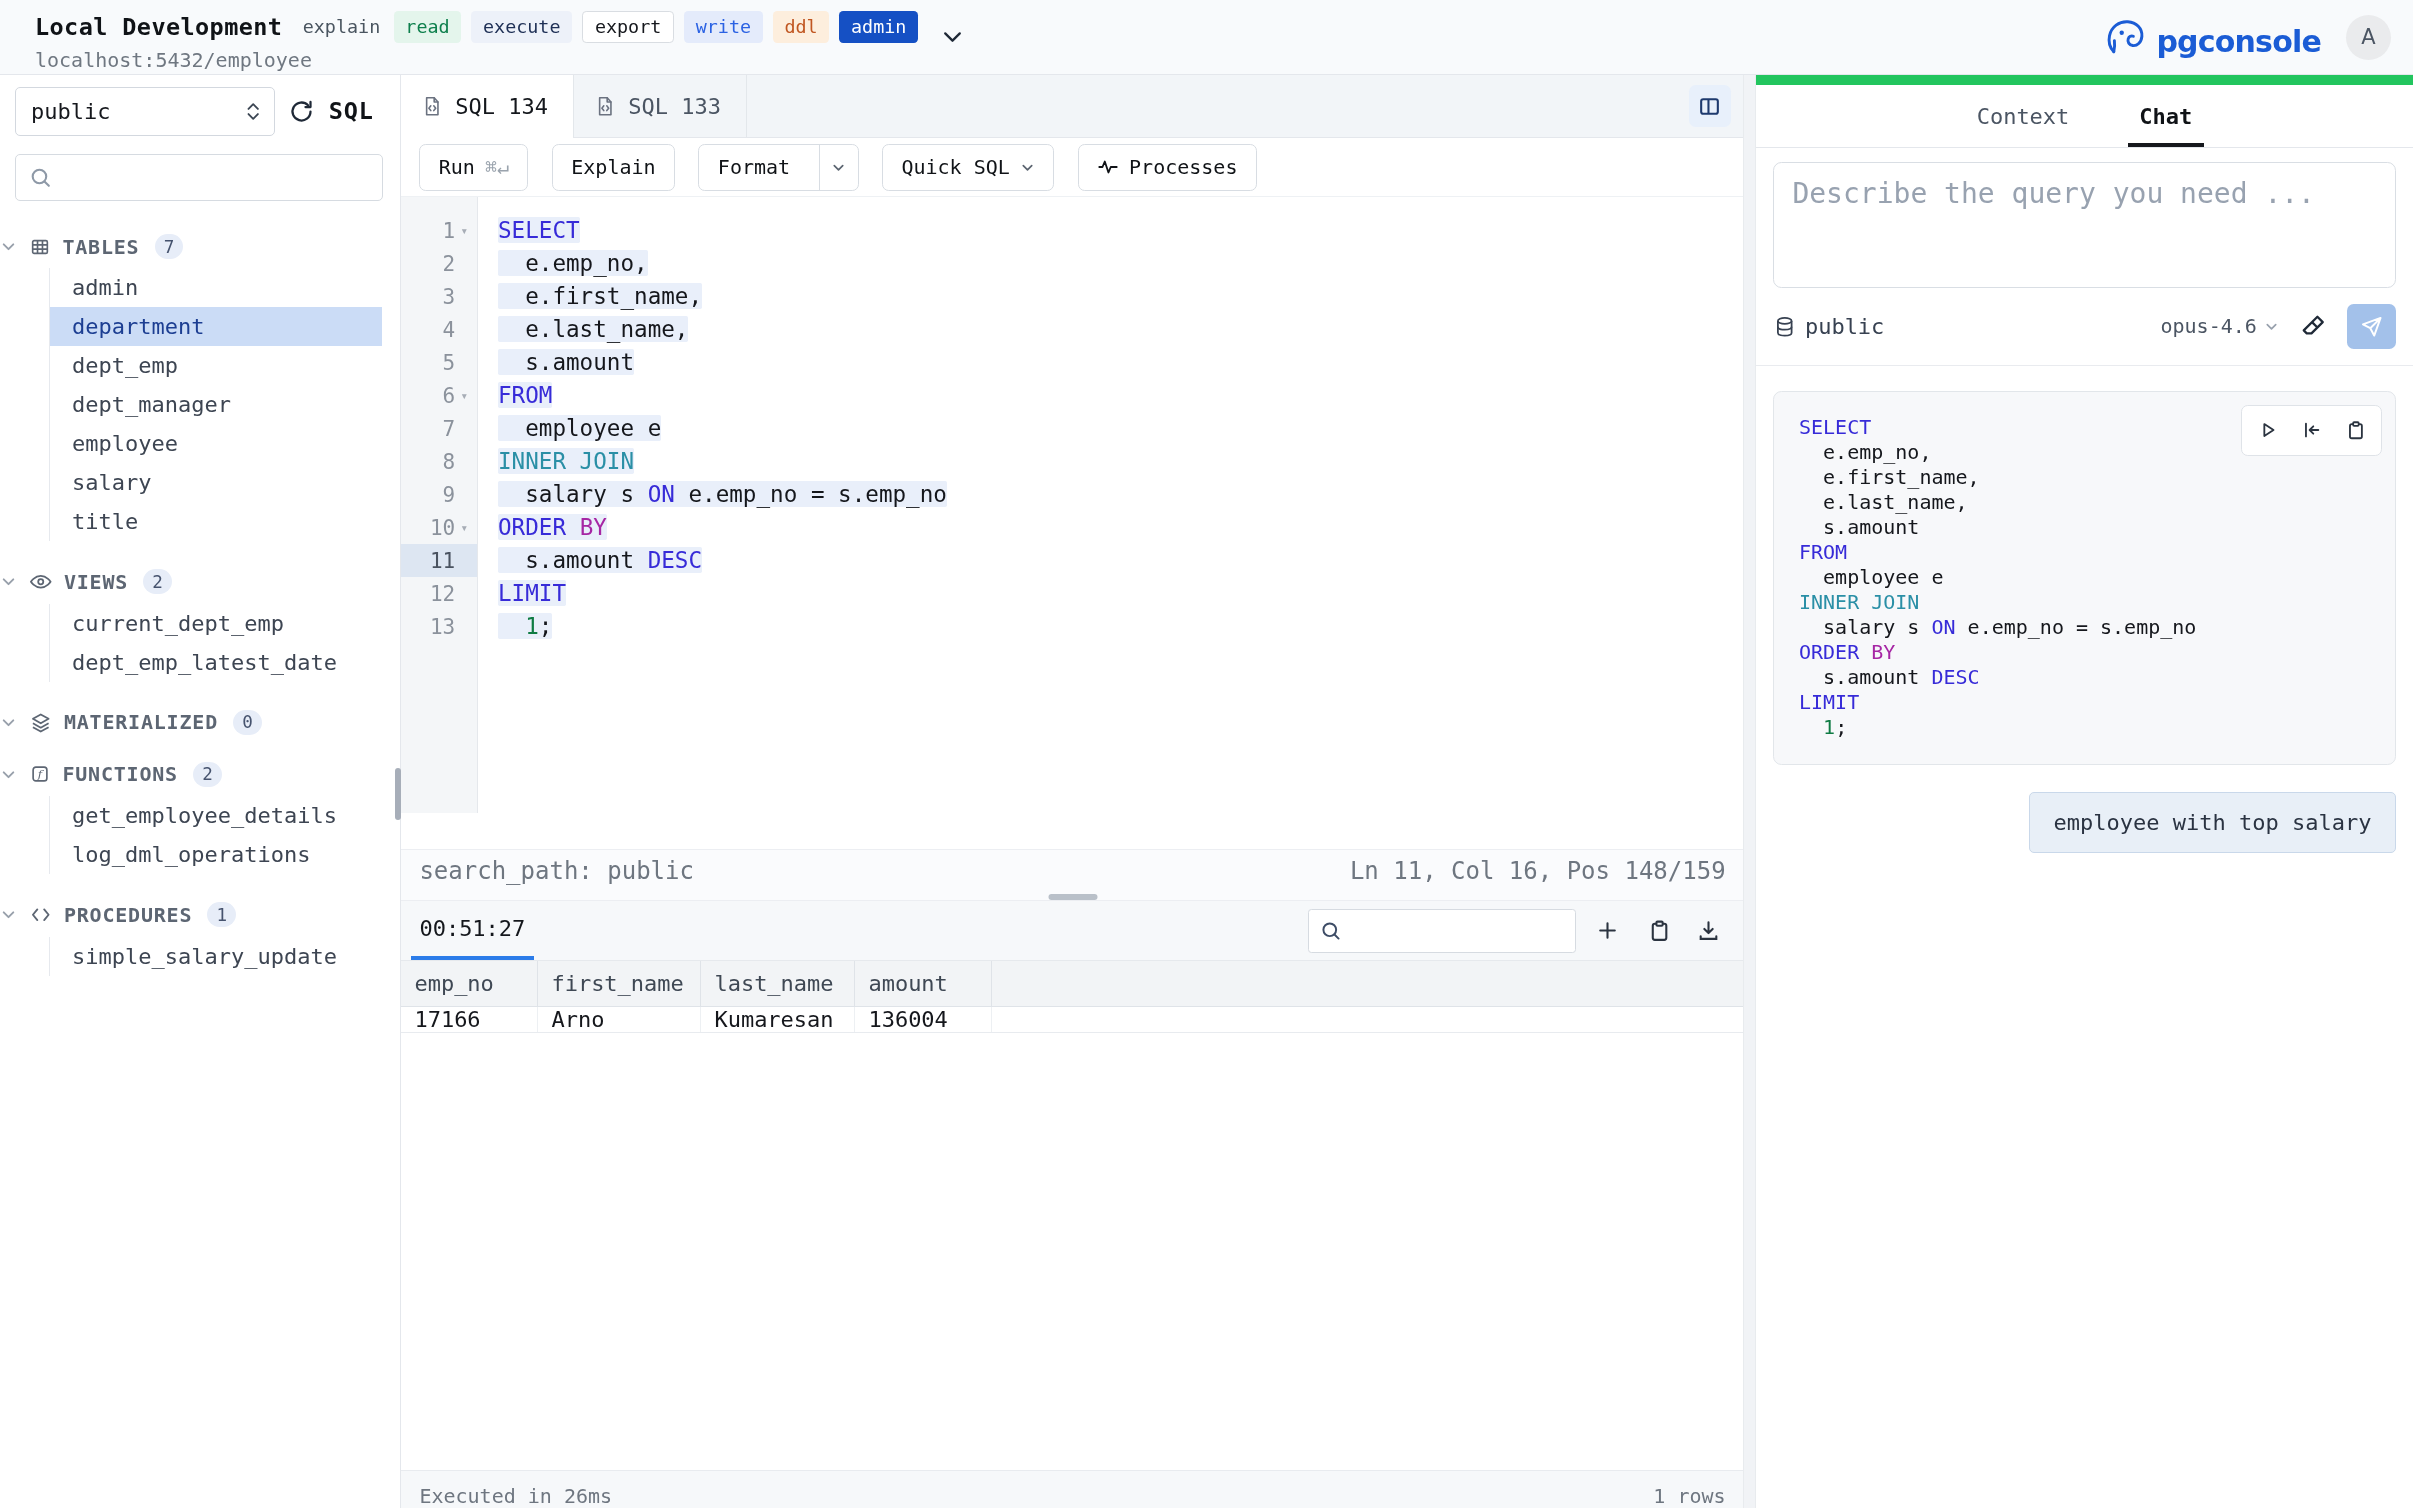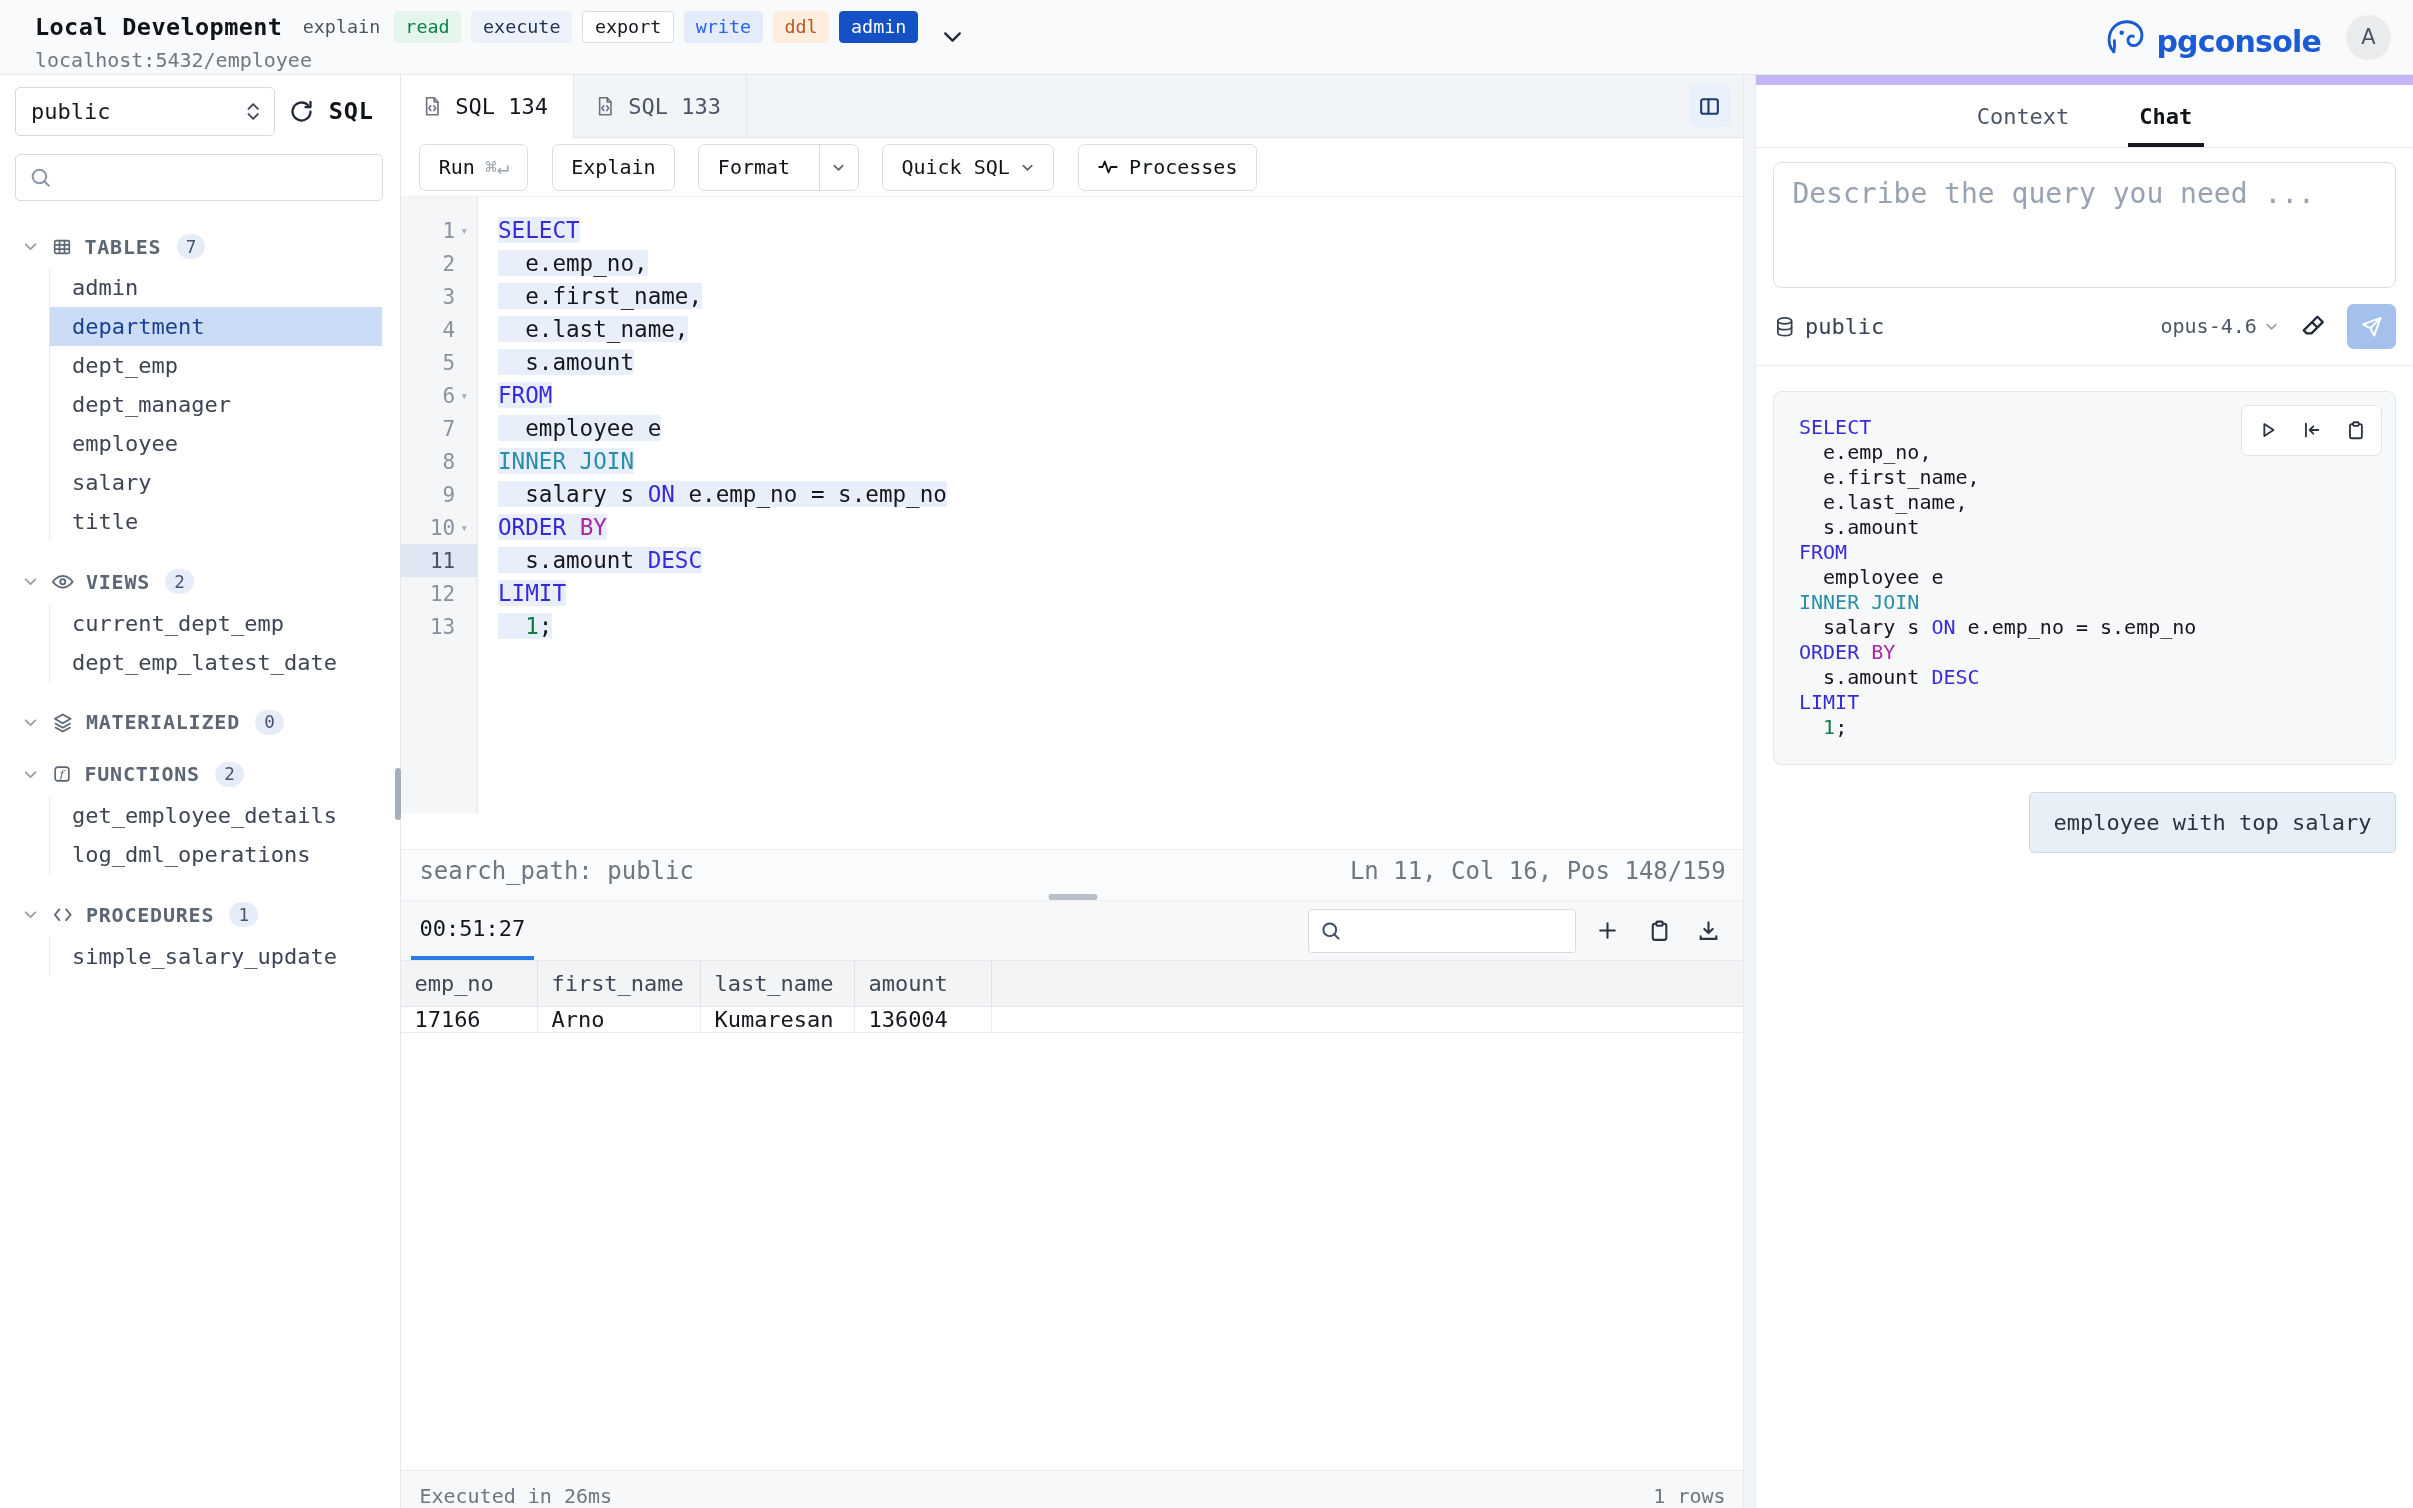--- a/index.html
+++ b/index.html
@@ -7,21 +7,21 @@
   body { font-family:"DejaVu Sans Mono", monospace; background:#fff; color:#16181d; overflow:hidden; }
   svg { display:block; }
   button { font-family:inherit; cursor:pointer; }
   input, textarea { font-family:inherit; }
 
   :root{
     --border:#e4e7ec; --border-soft:#edf0f4; --txt:#16181d; --gray:#6e7680; --gray2:#8b939e;
     --accent:#1d5fd6; --panelbg:#f8fafc; --tabbg:#f2f5f8;
   }
 
-  #app{ position:relative; width:2413px; height:1508px; background:#c4b5fd; }
+  #app{ position:relative; width:2413px; height:1508px; background:#22c55e; }
 
   
   #topbar{ position:absolute; left:0; top:0; width:2413px; height:75px; background:#f8fafc;
     border-bottom:0.8px solid var(--border); display:flex; justify-content:space-between; }
   .tb-left{ padding:8.4px 0 0 35px; }
   .tb-row1{ display:flex; align-items:center; gap:17px; height:37px; }
   .tb-title{ font-size:23.5px; font-weight:bold; color:#101317; letter-spacing:0.4px; }
   #perm-badges{ display:flex; align-items:center; gap:10px; }
   .badge{ font-size:18.4px; height:32px; display:inline-flex; align-items:center; padding:0 11.7px; border-radius:4.2px; }
   .b-plain{ color:#4a5560; padding:0 3.4px; }
@@ -44,21 +44,21 @@
   .sb-top{ display:flex; align-items:center; margin:11.7px 15px 0 15px; gap:13.4px; }
   .schema-select{ flex:0 0 260px; height:49px; border:0.8px solid #d3d8df; border-radius:5px; background:#fff;
     display:flex; align-items:center; justify-content:space-between; padding:0 11.7px 0 15px; font-size:22px; color:#16181d; }
   .schema-select .updown{ color:#3c4653; }
   .icon-btn{ background:none; border:none; color:#1f2937; display:flex; align-items:center; justify-content:center; }
   .sql-label{ font-size:23.5px; font-weight:bold; color:#101317; letter-spacing:0.8px; }
   .sb-search{ margin:18.4px 17px 0 15px; height:47px; border:0.8px solid #d6dbe1; border-radius:5px; background:#fff;
     display:flex; align-items:center; padding:0 11.7px; gap:8.4px; color:#8e99a7; }
   .sb-search input{ border:none; outline:none; flex:1; font-size:22px; color:#16181d; background:transparent; }
   #tree{ margin-top:27px; }
-  .sec-header{ height:37px; display:flex; align-items:center; gap:11.7px; padding-left:22px; cursor:pointer; }
+  .sec-header{ height:37px; display:flex; align-items:center; gap:11.7px; cursor:pointer; }
   .sec-chevron{ color:#98a0ab; }
   .sec-icon{ color:#5d6673; }
   .sec-label{ font-size:20px; font-weight:bold; color:#5d6673; letter-spacing:0.8px; }
   .sec-count{ margin-left:3.4px; background:#e7edf8; color:#46536e; font-size:17.6px; height:25px; min-width:28.5px;
     padding:0 9.2px; border-radius:12.6px; display:inline-flex; align-items:center; justify-content:center; }
   .sec-items{ margin:3.4px 18.4px 22px 49px; border-left:1.7px solid #e6e9ee; }
   .sec-items:empty{ margin-bottom:15px; border-left:none; }
   .tree-item{ height:39px; display:flex; align-items:center; padding-left:22px; font-size:22px; color:#3d4552; cursor:pointer; }
   .tree-item.selected{ background:#cbdcf6; color:#1c3e92; }
   .vpill{ position:absolute; left:395px; top:768px; width:5.9px; height:52px; border-radius:3.4px; background:#a7aeb9; z-index:5; cursor:col-resize; }

